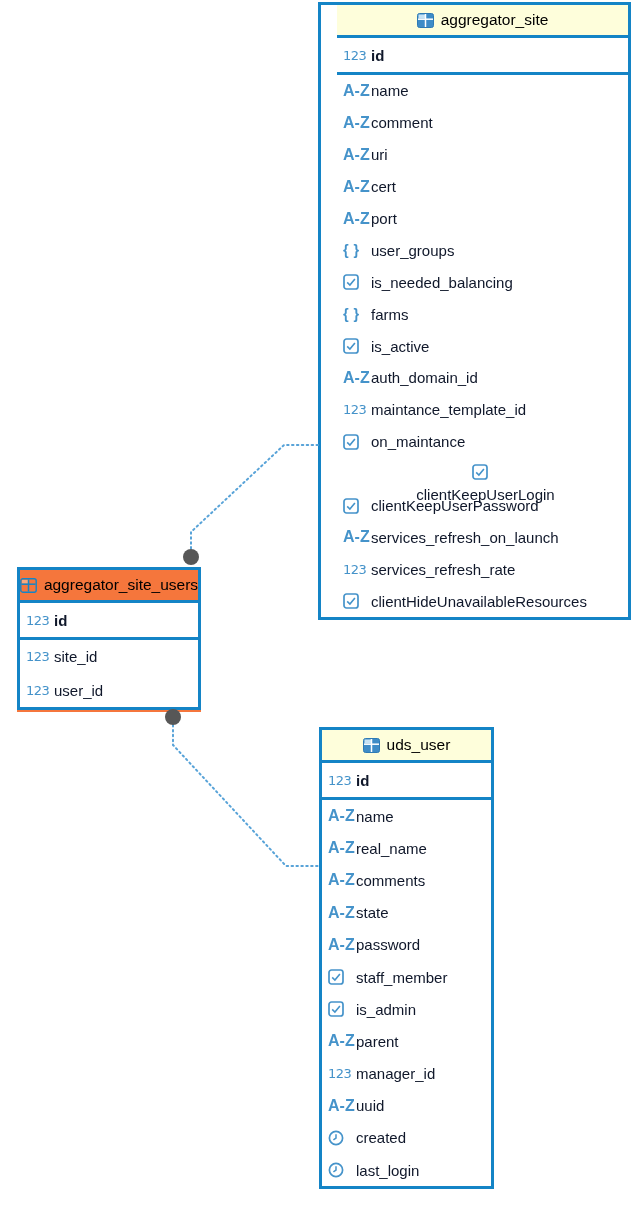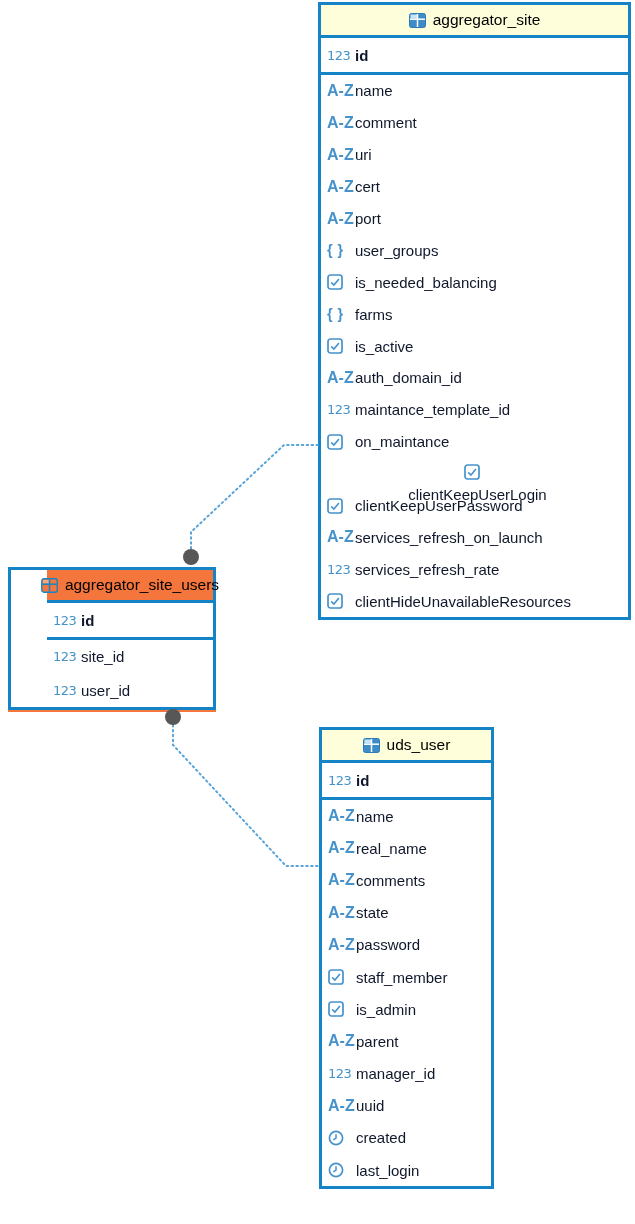--- a/index.html
+++ b/index.html
@@ -26,21 +26,21 @@
   .num{font-size:13px;font-family:"DejaVu Sans",sans-serif;letter-spacing:-0.5px;}
   .az{font-size:16px;font-weight:bold;}
   .br{font-size:14.5px;font-weight:bold;letter-spacing:1px;}
   .label{font-size:15px;color:#0f172a;white-space:nowrap;}
   svg.overlay{position:absolute;left:0;top:0;z-index:3;pointer-events:none;}
 </style>
 </head>
 <body>
 
 <div id="canvas" style="width: 635px; height: 1224px;">
-    <div class="entity" style="left: 318px; top: 2px; width: 313px;">
+    <div class="entity" style="left: 318px; top: 2px; width: 313px; padding-left: 16px;">
       <div class="entity-header" style="background: rgb(254, 254, 219);">
         <span style="display:flex;align-items:center;">
           <svg width="17" height="15" viewBox="0 0 17 15">
             <rect x="0.5" y="0.5" width="16" height="14" rx="2" fill="#3E8CC7" stroke="#2E7AB5"></rect>
             <rect x="1.5" y="1.5" width="6.5" height="4" fill="#C7E3F5"></rect>
             <line x1="1" y1="6.2" x2="16" y2="6.2" stroke="#FFFFFF" stroke-width="1.5"></line>
             <line x1="8.5" y1="1" x2="8.5" y2="14" stroke="#FFFFFF" stroke-width="1.5"></line>
           </svg>
         </span>
         <span>aggregator_site</span>
@@ -169,21 +169,21 @@
           <span class="ticon">
             <svg width="16" height="16" viewBox="0 0 16 16">
               <rect x="1" y="1" width="14" height="14" rx="2.5" fill="#fff" stroke="#4593CA" stroke-width="1.7"></rect>
               <path d="M4.2 8.4 L6.9 11 L11.9 4.9" fill="none" stroke="#4593CA" stroke-width="1.6"></path>
             </svg>
           </span>
           <span class="label">clientHideUnavailableResources</span>
         </div>
       </div>
     </div>
-    <div class="entity" style="left: 8px; top: 567px; width: 208px; box-shadow: rgb(245, 118, 60) 0px 2px 0px 0px; padding-left: 36px;">
+    <div class="entity" style="left: 17px; top: 567px; width: 184px; box-shadow: rgb(245, 118, 60) 0px 2px 0px 0px;">
       <div class="entity-header" style="background: rgb(245, 118, 60);">
         <span style="display:flex;align-items:center;">
           <svg width="17" height="15" viewBox="0 0 17 15">
             <rect x="0.8" y="0.8" width="15.4" height="13.4" rx="2" fill="#F5763C" stroke="#1484C6" stroke-width="1.4"></rect>
             <rect x="2" y="2" width="6.5" height="3.6" fill="#F9A87C"></rect>
             <line x1="1.5" y1="6.2" x2="15.5" y2="6.2" stroke="#1484C6" stroke-width="1.5"></line>
             <line x1="8.5" y1="1.5" x2="8.5" y2="13.5" stroke="#1484C6" stroke-width="1.5"></line>
           </svg>
         </span>
         <span>aggregator_site_users</span>

